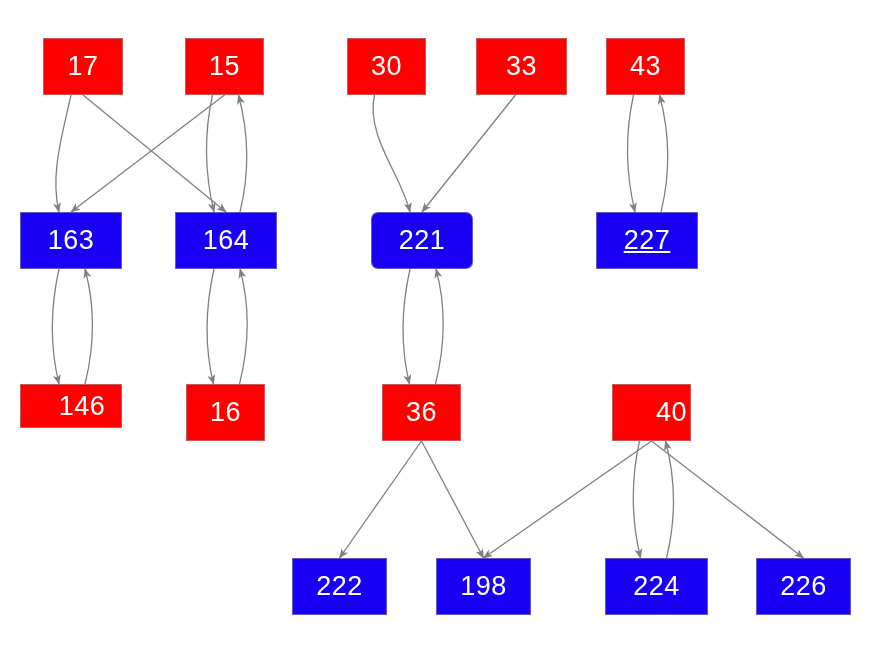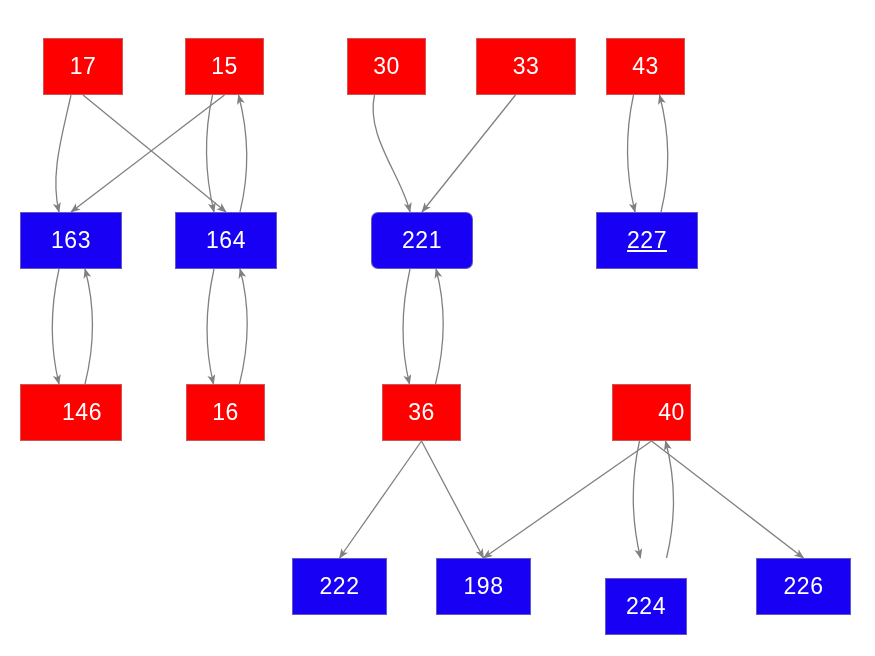--- a/index.html
+++ b/index.html
@@ -25,21 +25,21 @@
     height: 656px;
     pointer-events: none;
   }
   .graph-node {
     position: absolute;
     box-sizing: border-box;
     display: flex;
     align-items: center;
     justify-content: center;
     color: #ffffff;
-    font-size: 23px;
+    font-size: 27px;
     line-height: 1;
     letter-spacing: 0.5px;
     border: 1px solid rgba(160,160,160,0.55);
     user-select: none;
   }
   .node-red  { background: #ff0000; }
   .node-blue { background: #1800f5; }
   .edge-path {
     fill: none;
     stroke: #808080;
@@ -83,56 +83,56 @@
   <div id="node-group">
       <div class="graph-node node-red" style="left: 43px; top: 38px; width: 80px; height: 57px;">
         <span>17</span>
       </div>
       <div class="graph-node node-red" style="left: 185px; top: 38px; width: 79px; height: 57px;">
         <span>15</span>
       </div>
       <div class="graph-node node-red" style="left: 347px; top: 38px; width: 79px; height: 57px;">
         <span>30</span>
       </div>
-      <div class="graph-node node-red" style="left: 476px; top: 38px; width: 100px; height: 57px;">
+      <div class="graph-node node-red" style="left: 476px; top: 38px; width: 91px; height: 57px;">
         <span>33</span>
       </div>
       <div class="graph-node node-red" style="left: 606px; top: 38px; width: 79px; height: 57px;">
         <span>43</span>
       </div>
       <div class="graph-node node-blue" style="left: 20px; top: 212px; width: 102px; height: 57px;">
         <span>163</span>
       </div>
       <div class="graph-node node-blue" style="left: 175px; top: 212px; width: 102px; height: 57px;">
         <span>164</span>
       </div>
       <div class="graph-node node-blue" style="left: 371px; top: 212px; width: 102px; height: 57px; border-radius: 7px;">
         <span>221</span>
       </div>
       <div class="graph-node node-blue" style="left: 596px; top: 212px; width: 102px; height: 57px; text-decoration: underline;">
         <span>227</span>
       </div>
-      <div class="graph-node node-red" style="left: 20px; top: 384px; width: 102px; height: 57px; padding-left: 22px;">
+      <div class="graph-node node-red" style="left: 20px; top: 384px; width: 102px; height: 44px; padding-left: 22px;">
         <span>146</span>
       </div>
       <div class="graph-node node-red" style="left: 186px; top: 384px; width: 79px; height: 57px;">
         <span>16</span>
       </div>
       <div class="graph-node node-red" style="left: 382px; top: 384px; width: 79px; height: 57px;">
         <span>36</span>
       </div>
       <div class="graph-node node-red" style="left: 612px; top: 384px; width: 79px; height: 57px; padding-left: 40px;">
         <span>40</span>
       </div>
       <div class="graph-node node-blue" style="left: 292px; top: 558px; width: 95px; height: 57px;">
         <span>222</span>
       </div>
       <div class="graph-node node-blue" style="left: 436px; top: 558px; width: 95px; height: 57px;">
         <span>198</span>
       </div>
-      <div class="graph-node node-blue" style="left: 605px; top: 558px; width: 82px; height: 57px; margin-top: 20px;">
+      <div class="graph-node node-blue" style="left: 605px; top: 558px; width: 103px; height: 57px;">
         <span>224</span>
       </div>
       <div class="graph-node node-blue" style="left: 756px; top: 558px; width: 95px; height: 57px;">
         <span>226</span>
       </div>
     </div>
 </div>
 
 </body></html>

